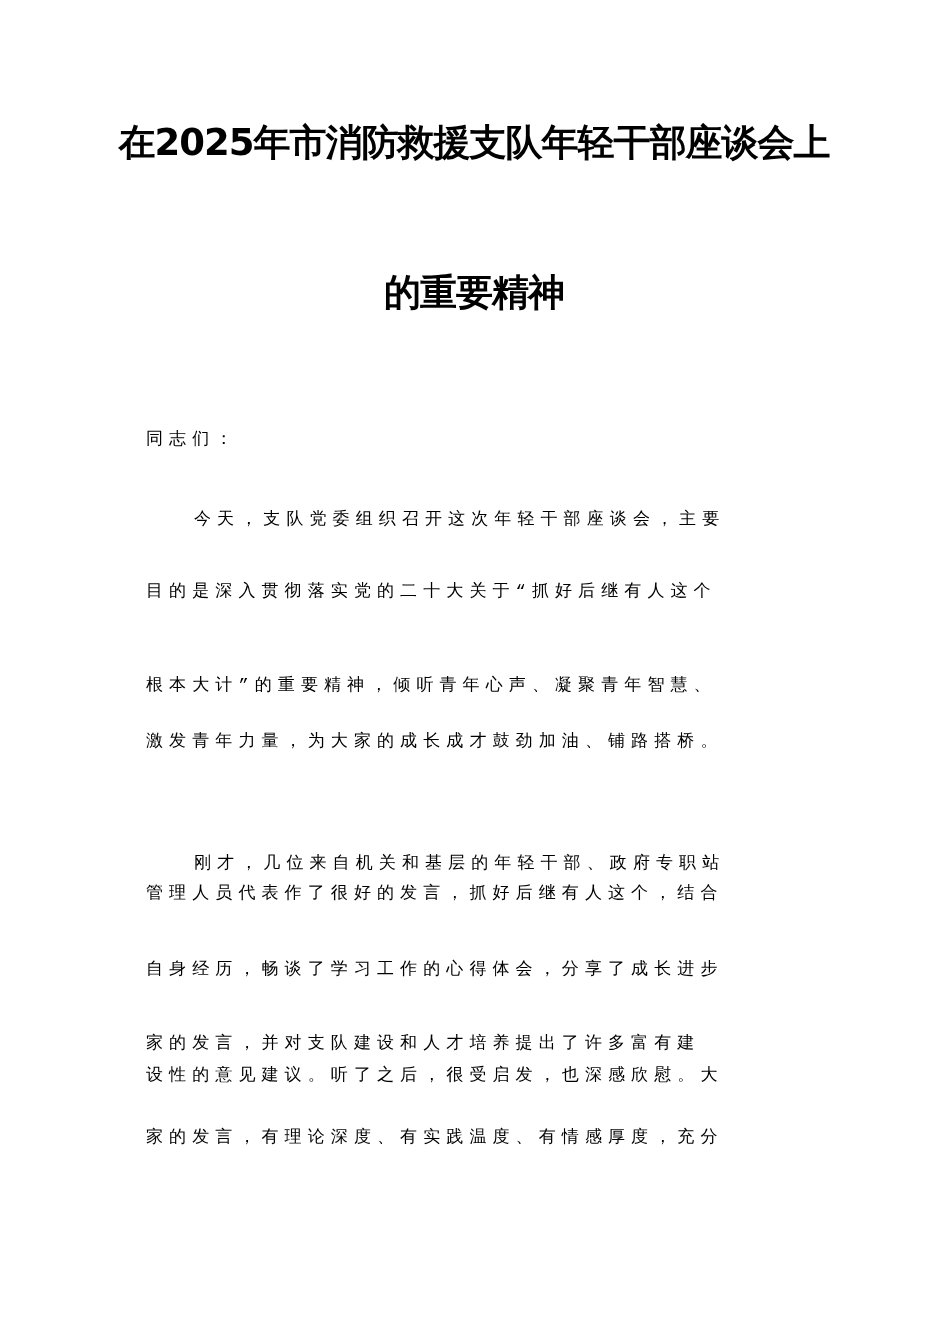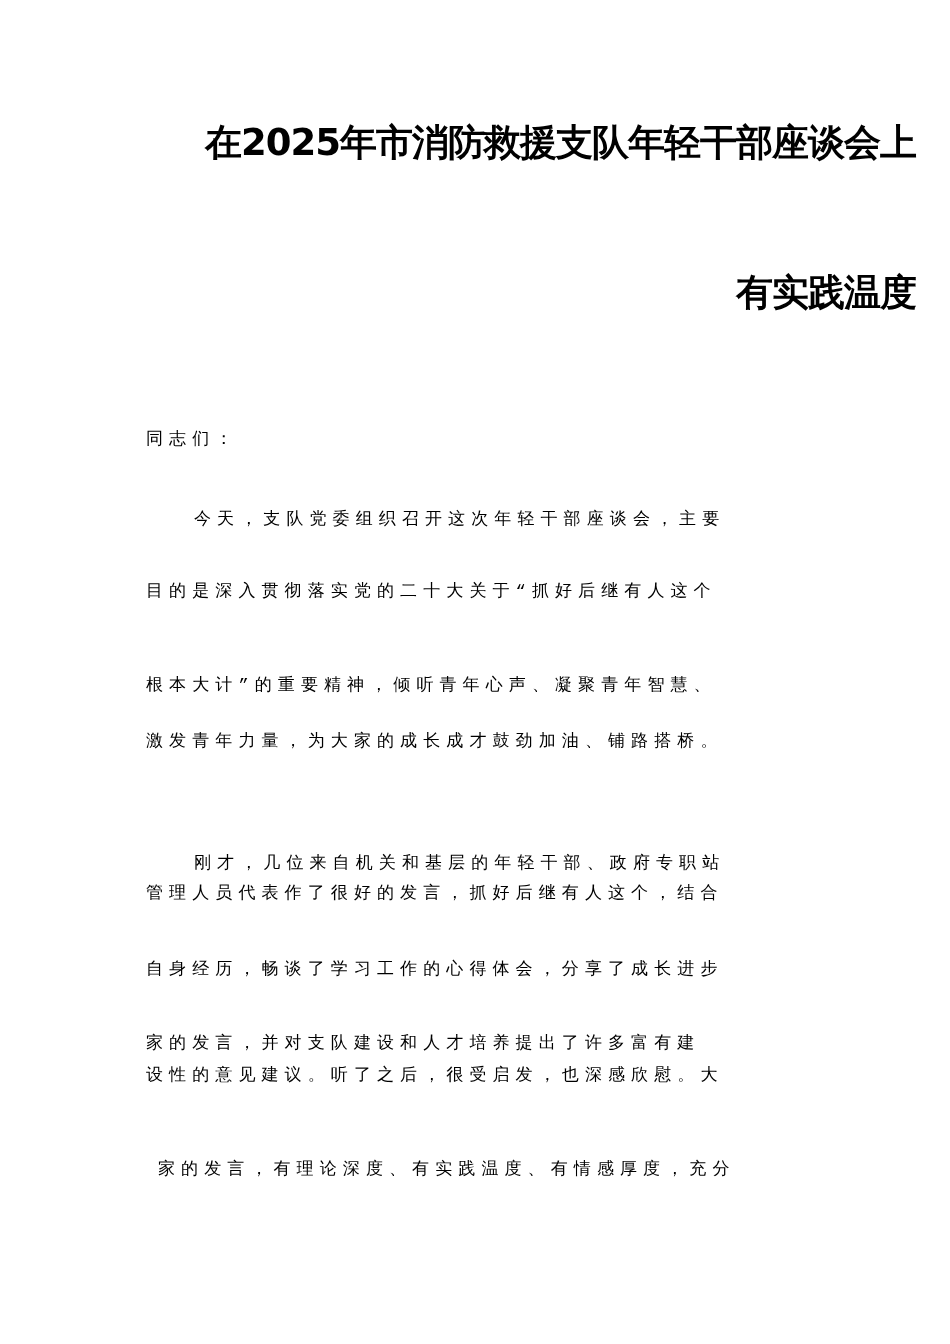--- a/index.html
+++ b/index.html
@@ -10,23 +10,23 @@
     body {
       width: 950px;
       height: 1344px;
       position: relative;
       overflow: hidden;
       color: #000000;
       font-family: "DejaVu Sans", sans-serif;
     }
     .title-line {
       position: absolute;
-      left: 0;
+      left: 16px;
       width: 916px;
-      text-align: right;
+      text-align: center;
       font-family: "DejaVu Sans", sans-serif;
       font-weight: bold;
       font-size: 37px;
       letter-spacing: -1px;
       line-height: 50px;
     }
     #title-1 { top: 118px; }
     #title-2 { top: 268px; }
     .body-line {
       position: absolute;
@@ -38,28 +38,28 @@
       letter-spacing: 6.1px;
       white-space: nowrap;
     }
     .indent { left: 194px; width: 590px; }
   </style>
 </head>
 <body>
 
 <div>
   <div class="title-line" id="title-1">在2025年市消防救援支队年轻干部座谈会上</div>
-  <div class="title-line" id="title-2">有实践温度</div>
+  <div class="title-line" id="title-2">的重要精神</div>
 
   <div class="body-line" style="top:420px;">同志们：</div>
 
   <div class="body-line indent" style="top:500px;">今天，支队党委组织召开这次年轻干部座谈会，主要</div>
   <div class="body-line" style="top:572px;">目的是深入贯彻落实党的二十大关于“抓好后继有人这个</div>
   <div class="body-line" style="top:646px;margin-top:20px;">根本大计”的重要精神，倾听青年心声、凝聚青年智慧、</div>
   <div class="body-line" style="top:722px;">激发青年力量，为大家的成长成才鼓劲加油、铺路搭桥。</div>
 
   <div class="body-line indent" style="top:844px;">刚才，几位来自机关和基层的年轻干部、政府专职站</div>
   <div class="body-line" style="top:874px;">管理人员代表作了很好的发言，抓好后继有人这个，结合</div>
   <div class="body-line" style="top:950px;">自身经历，畅谈了学习工作的心得体会，分享了成长进步</div>
   <div class="body-line" style="top:1024px;">家的发言，并对支队建设和人才培养提出了许多富有建</div>
   <div class="body-line" style="top:1056px;">设性的意见建议。听了之后，很受启发，也深感欣慰。大</div>
-  <div class="body-line" style="top:1150px;margin-left:12px;">家的发言，有理论深度、有实践温度、有情感厚度，充分</div>
+  <div class="body-line" style="top:1118px;">家的发言，有理论深度、有实践温度、有情感厚度，充分</div>
 </div>
 
 </body></html>

